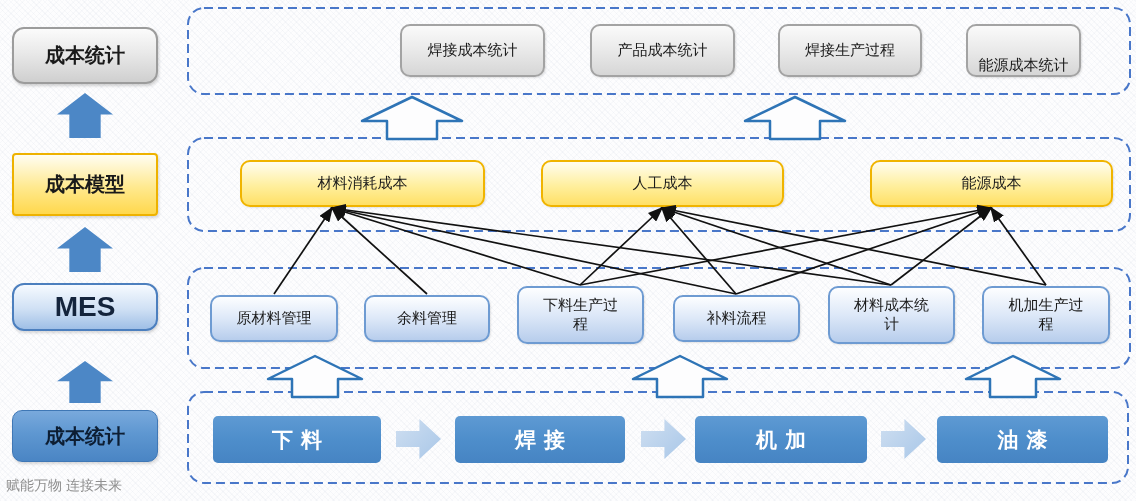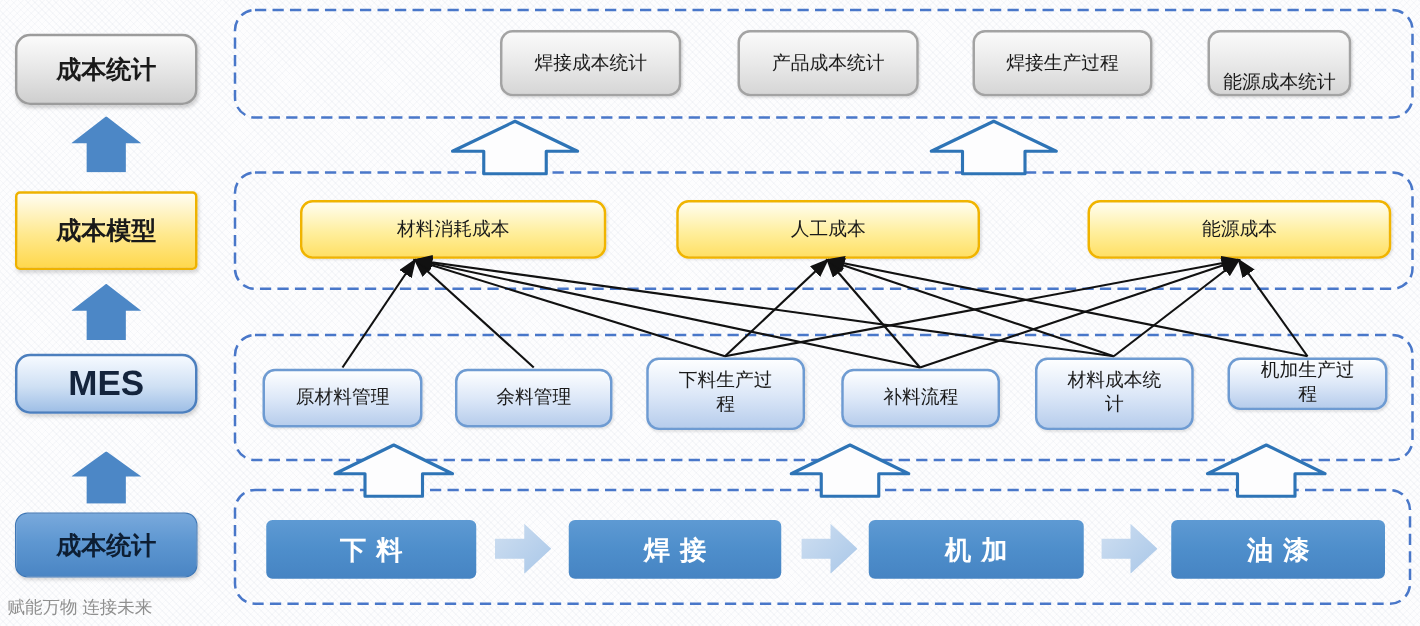--- a/index.html
+++ b/index.html
@@ -109,21 +109,21 @@
     </div>
   <div class="box mes-box" style="left:517px;top:286px;width:127px;height:58px;">
       <span class="wrap">下料生产过程</span>
     </div>
   <div class="box mes-box" style="left:673px;top:295px;width:127px;height:47px;">
       <span class="wrap">补料流程</span>
     </div>
   <div class="box mes-box" style="left:828px;top:286px;width:127px;height:58px;">
       <span class="wrap">材料成本统计</span>
     </div>
-  <div class="box mes-box" style="left:982px;top:286px;width:128px;height:42px;">
+  <div class="box mes-box" style="left:982px;top:286px;width:128px;height:58px;">
       <span class="wrap">机加生产过程</span>
     </div>
 
   <div class="box step-box" style="left:213px;top:416px;width:168px;height:47px;">
       <span>下料</span>
     </div>
   <div class="chevron" style="left:396px;top:419px;width:45px;height:40px;"></div>
   <div class="box step-box" style="left:455px;top:416px;width:170px;height:47px;">
       <span>焊接</span>
     </div>

